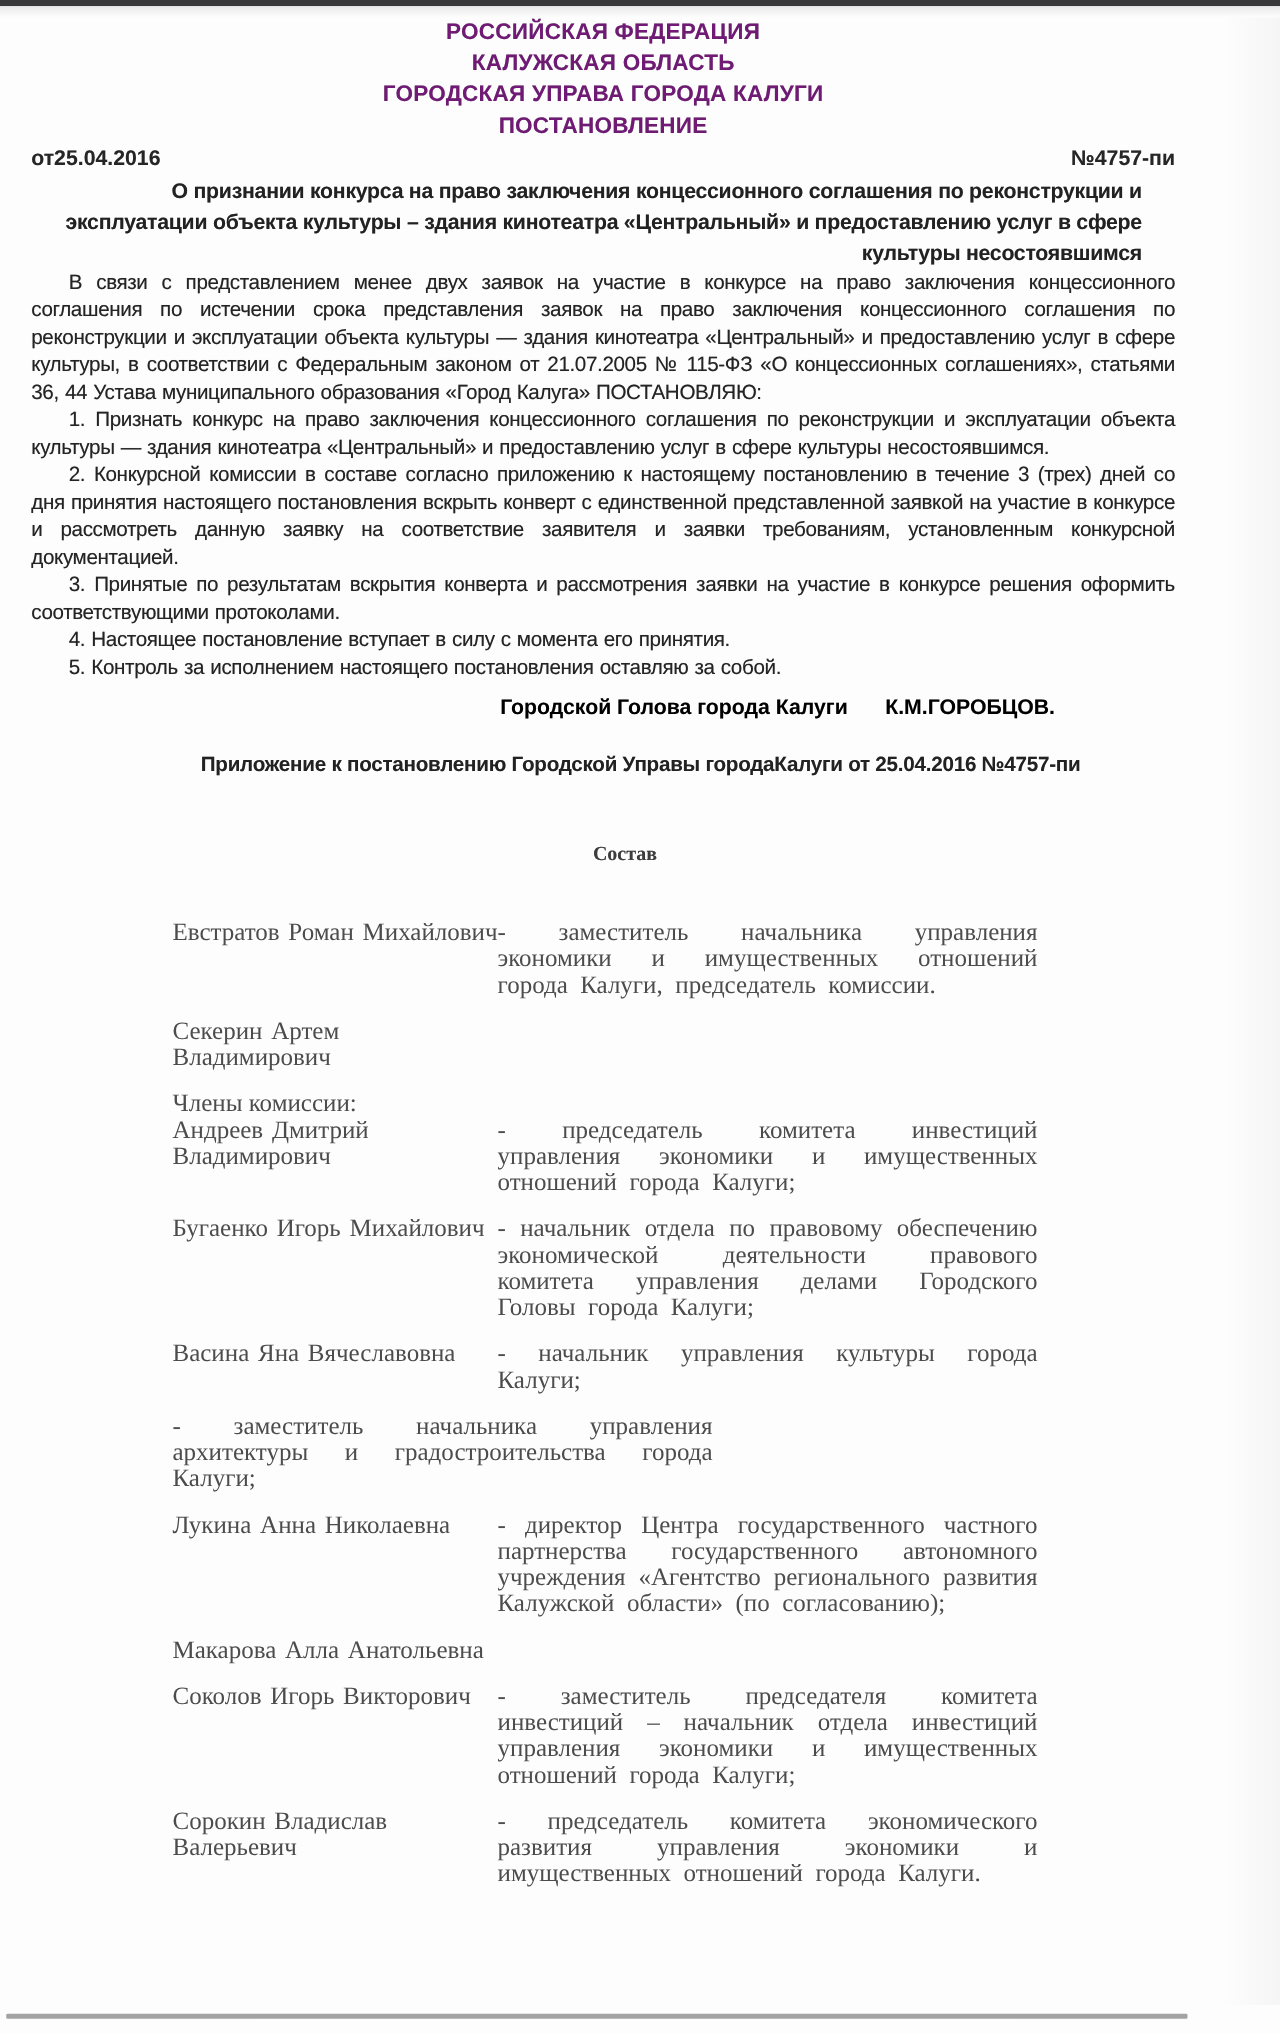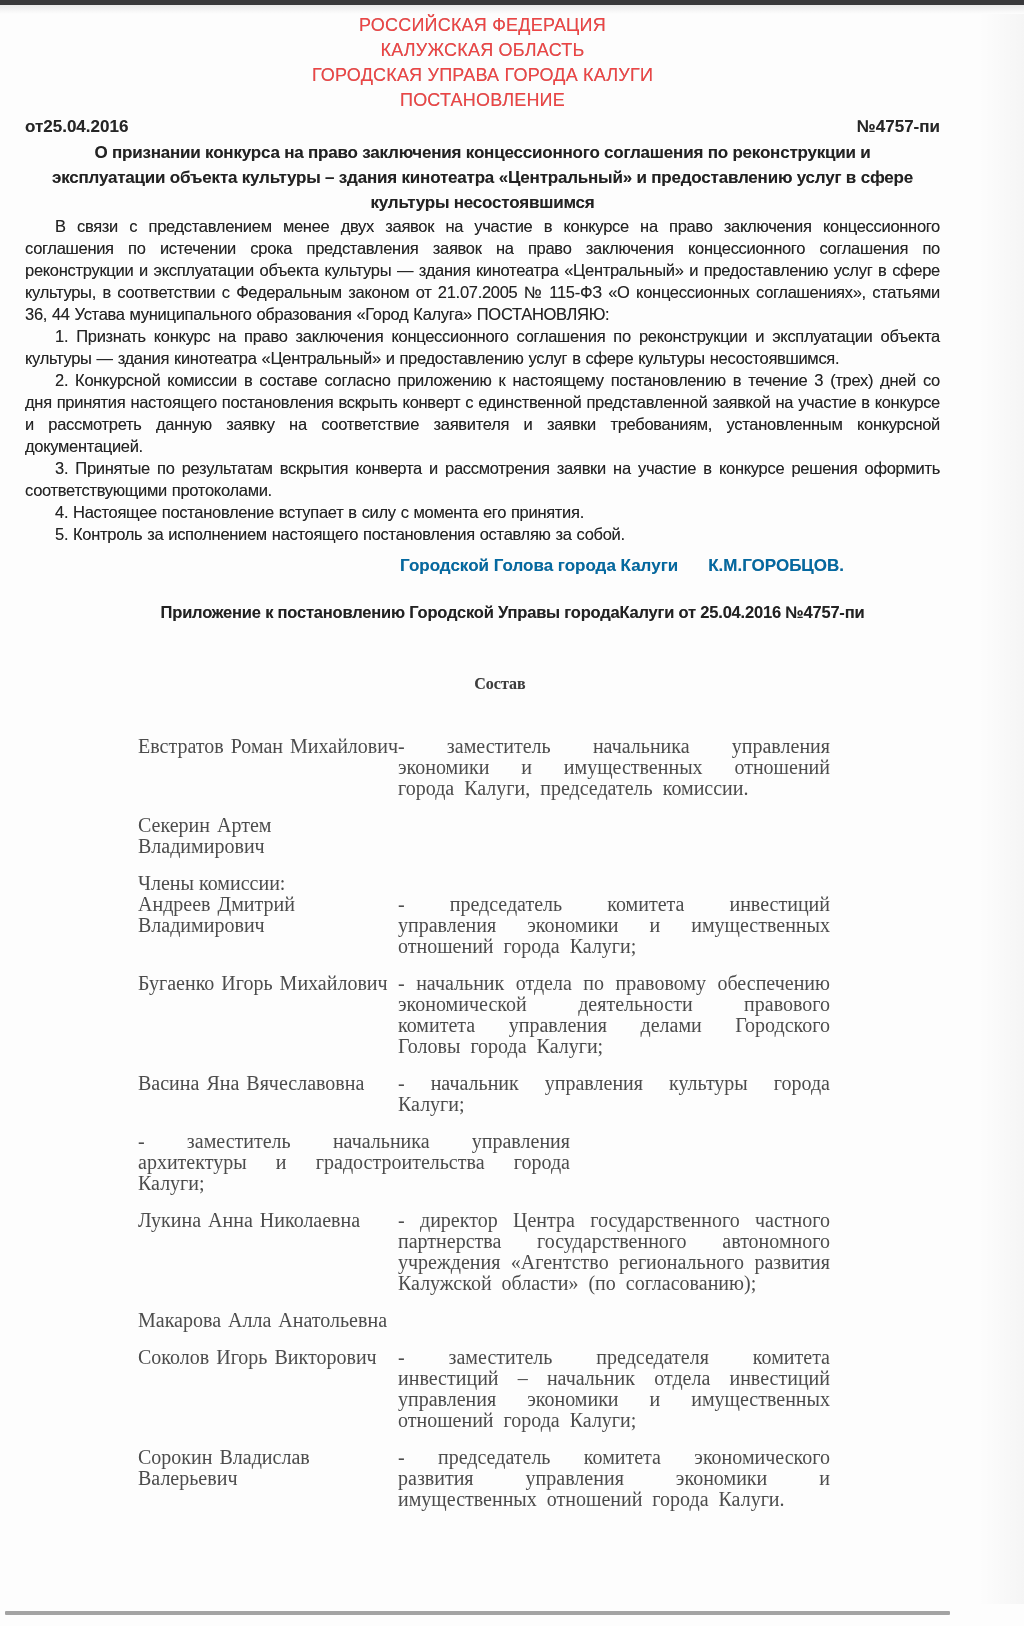--- a/index.html
+++ b/index.html
@@ -15,41 +15,41 @@
     background:linear-gradient(#eaeaea,#fdfdfd);}
   
   .right-shade{position:absolute;top:14px;right:0;width:46px;height:1590px;
     background:linear-gradient(to right,rgba(0,0,0,0),rgba(0,0,0,0.03));}
 
   .sheet{position:absolute;top:13px;left:0;width:1024px;}
 
   
   .sans{padding:0 84px 0 25px;color:#262626;}
   .hdr{
-    text-align:center;font-weight:normal;font-size:18px;line-height:25px;
-    color:#ef4444;letter-spacing:0.2px;text-shadow:0 0 0.5px rgba(0,0,0,0.35);
+    text-align:center;font-weight:bold;font-size:18px;line-height:25px;
+    color:#701a75;letter-spacing:0.2px;text-shadow:0 0 0.5px rgba(0,0,0,0.35);
   }
   .meta-row{
     display:flex;justify-content:space-between;align-items:center;
     font-weight:bold;font-size:17px;line-height:22px;margin-top:3px;
     text-shadow:0 0 0.5px rgba(0,0,0,0.3);
   }
   .title{
-    width:862px;margin:2px auto 0 auto;text-align:center;font-weight:bold;
+    width:862px;margin:2px auto 0 auto;text-align:right;font-weight:bold;
     font-size:17px;line-height:25px;letter-spacing:-0.2px;color:#222;
     text-shadow:0 0 0.5px rgba(0,0,0,0.3);
   }
   .para{
     font-size:16.5px;line-height:22px;text-align:justify;text-indent:30px;
     letter-spacing:-0.3px;word-spacing:0.6px;color:#242424;
     text-shadow:0 0 0.55px rgba(0,0,0,0.4);
   }
   .sig-row{
     margin-top:10px;text-align:right;padding-right:96px;font-weight:bold;
-    font-size:17px;line-height:22px;color:#0369a1;
+    font-size:17px;line-height:22px;color:#000000;
     text-shadow:0 0 0.5px rgba(0,0,0,0.3);white-space:nowrap;
   }
   .sig-row .pos{margin-right:30px;}
   .appendix-ref{
     margin-top:24px;margin-left:60px;text-align:center;font-weight:bold;
     font-size:16.5px;line-height:22px;letter-spacing:-0.2px;color:#222;
     text-shadow:0 0 0.5px rgba(0,0,0,0.3);
   }
 
   

